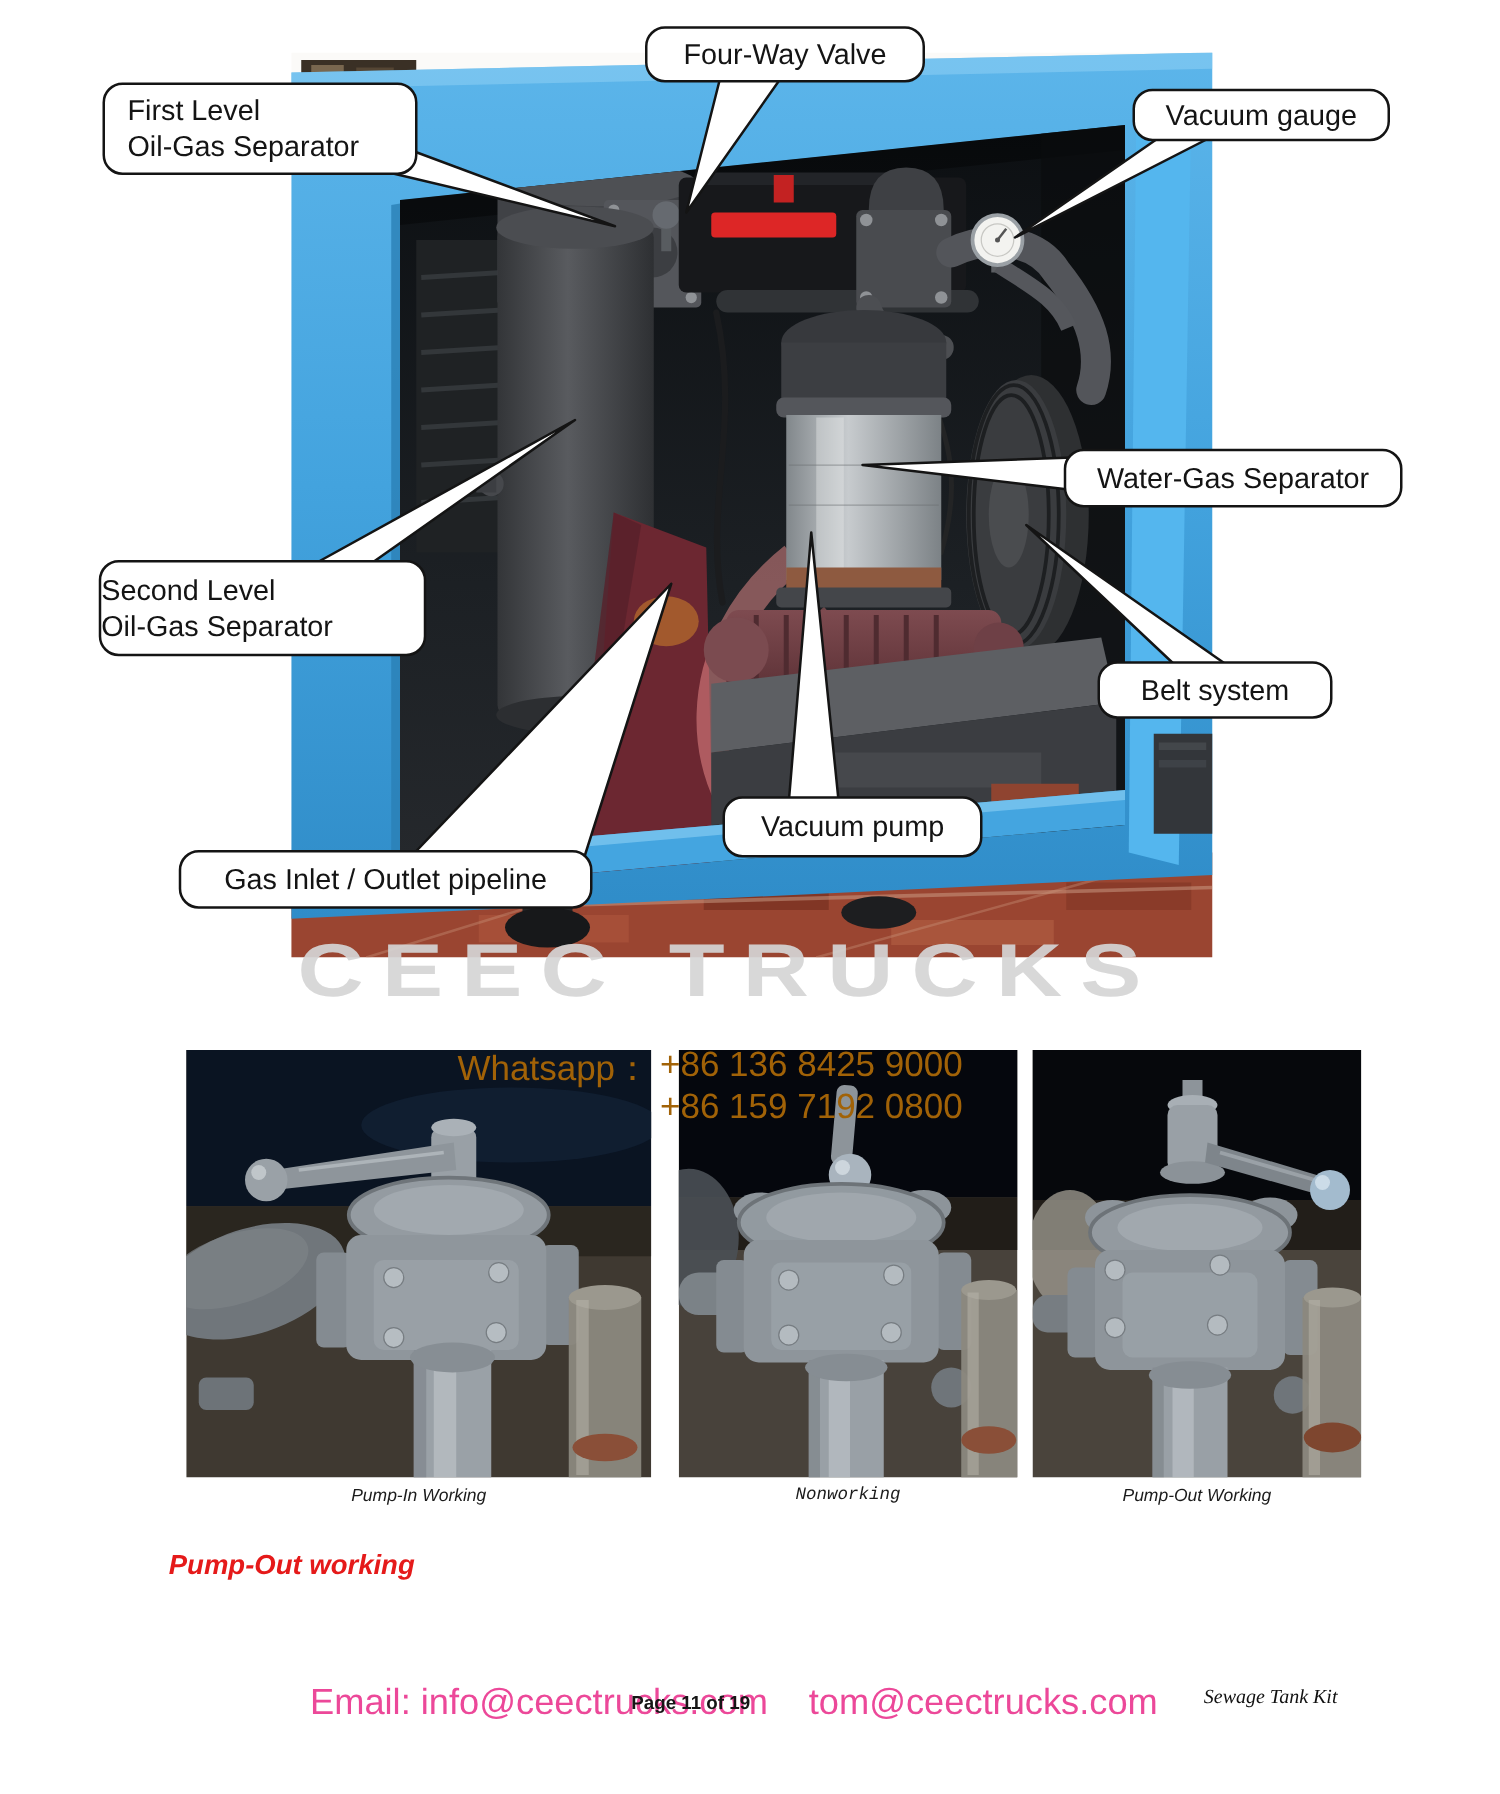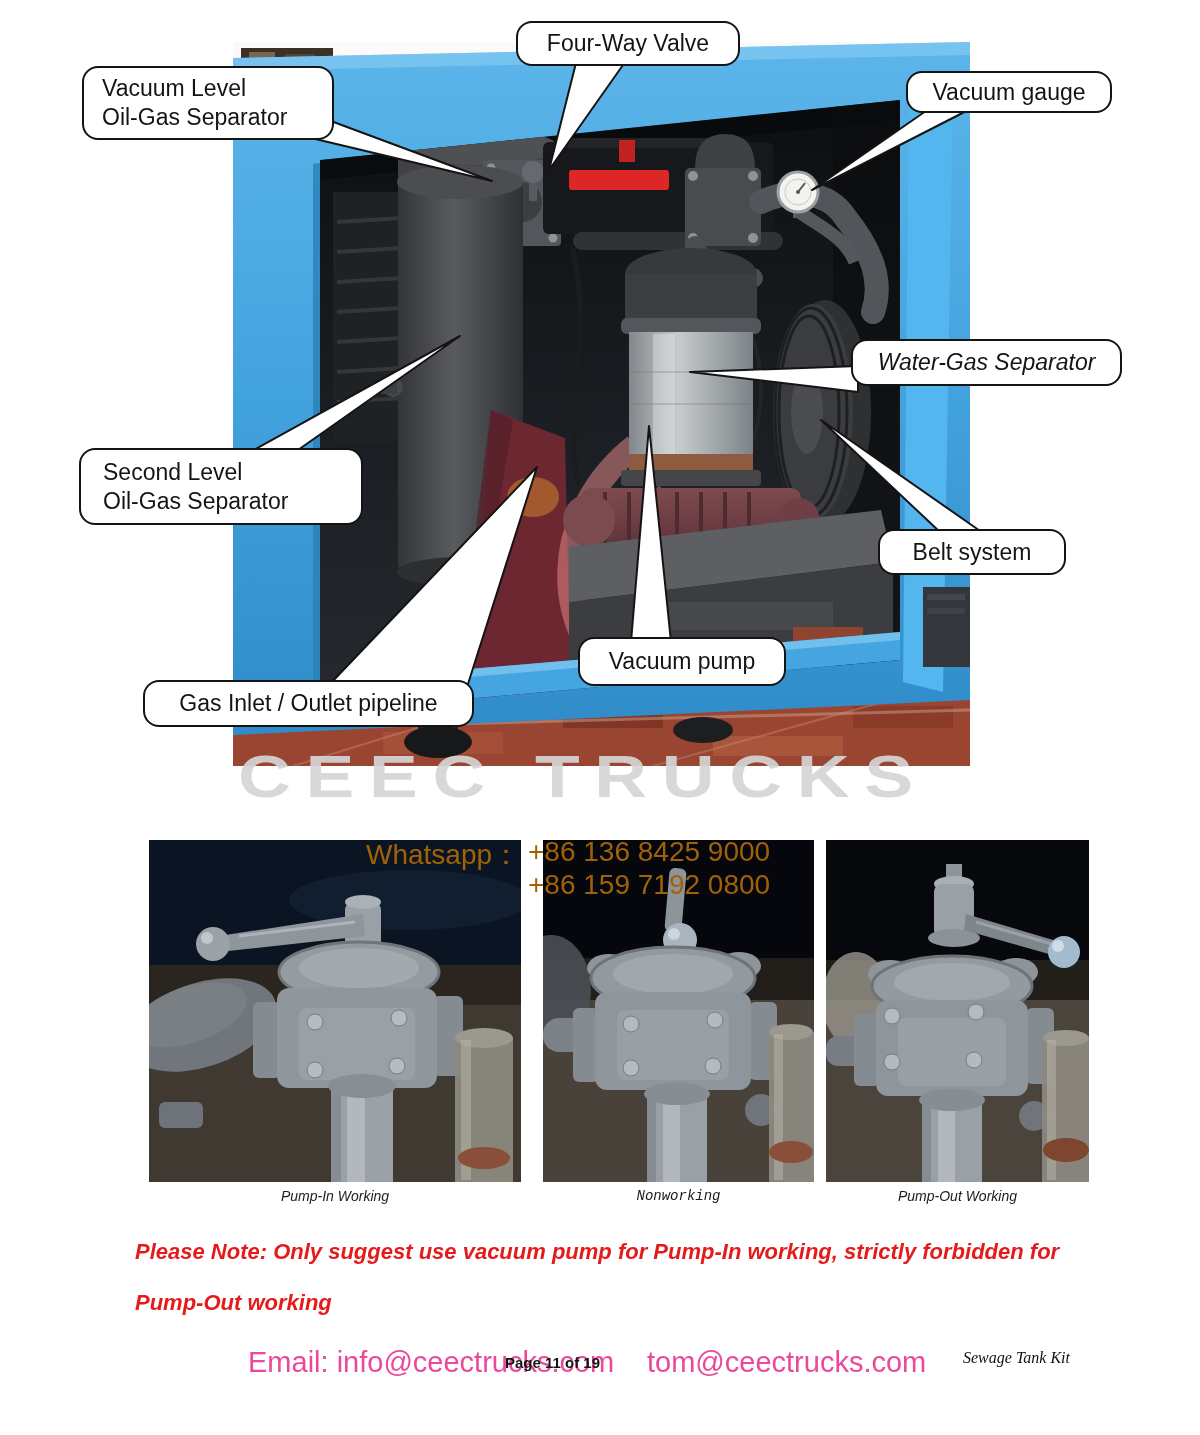--- a/index.html
+++ b/index.html
@@ -17,22 +17,22 @@
 
   
   .bubble{position:absolute;background:#ffffff;border:2px solid #141414;border-radius:16px;
           display:flex;align-items:center;justify-content:center;z-index:6;
           font-size:23px;color:#141414;white-space:nowrap;}
   .bubble.two{flex-direction:column;align-items:flex-start;justify-content:center;
               line-height:29px;}
   .b-fourway{left:516px;top:21px;width:220px;height:41px;}
   .b-first  {left:82px; top:66px; width:230px;height:70px;padding-left:18px;}
   .b-gauge  {left:906px;top:71px; width:202px;height:38px;}
-  .b-water  {left:851px;top:339px;width:267px;height:43px;font-style:italic;}
-  .b-second {left:79px; top:448px;width:258px;height:73px;padding-left:22px;}
+  .b-water  {left:851px;top:359px;width:267px;height:43px;}
+  .b-second {left:79px; top:448px;width:258px;height:73px;}
   .b-belt   {left:878px;top:529px;width:184px;height:42px;}
   .b-vpump  {left:578px;top:637px;width:204px;height:45px;justify-content:center;}
   .b-gas    {left:143px;top:680px;width:327px;height:43px;}
 
   
   .brand-mark{position:absolute;left:238px;top:742px;z-index:7;
               font-size:60px;font-weight:bold;letter-spacing:12px;
               color:rgba(213,213,213,0.92);
               transform:scaleX(1.22);transform-origin:left top;white-space:nowrap;}
 
@@ -286,21 +286,21 @@
     <polygon points="250,452 298,450 460,336"></polygon>
     <polygon points="941,533 983,533 821,420"></polygon>
     <polygon points="631,642 671,642 649,426"></polygon>
     <polygon points="330,684 468,684 537,467"></polygon>
   </svg>
 
   <div class="bubble b-fourway">
     <span>Four-Way Valve</span>
   </div>
   <div class="bubble two b-first">
-    <span class="ln">Vacuum Level</span>
+    <span class="ln">First Level</span>
     <span class="ln">Oil-Gas Separator</span>
   </div>
   <div class="bubble b-gauge">
     <span>Vacuum gauge</span>
   </div>
   <div class="bubble b-water">
     <span>Water-Gas Separator</span>
   </div>
   <div class="bubble two b-second">
     <span class="ln">Second Level</span>
@@ -460,21 +460,20 @@
         <rect x="216" y="198" width="47" height="144" fill="#8b887e" opacity="0.95"></rect>
         <ellipse cx="240" cy="198" rx="23" ry="8" fill="#9b988e"></ellipse>
         <rect x="221" y="200" width="9" height="140" fill="#b9b6ac" opacity="0.5"></rect>
         <ellipse cx="240" cy="310" rx="23" ry="12" fill="#7e462f"></ellipse>
       </g>
     </svg>
     <figcaption>Pump-Out Working</figcaption>
   </figure>
 
   <div class="note">
-    <div class="note-line">Please Note: Only suggest use vacuum pump for Pump-In working, strictly forbidden for</div>
     <div class="note-line">Pump-Out working</div>
   </div>
 
   <div class="footer-email fe1">Email: info@ceectrucks.com</div>
   <div class="footer-email fe2">tom@ceectrucks.com</div>
   <div class="footer-page">Page 11 of 19</div>
   <div class="footer-title">Sewage Tank Kit</div>
 
 </div>
 

